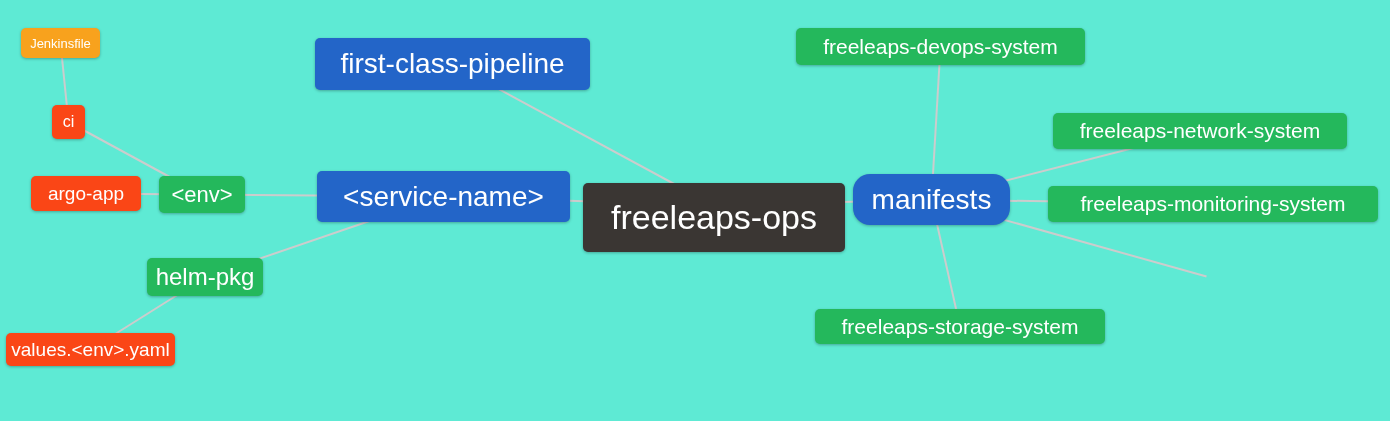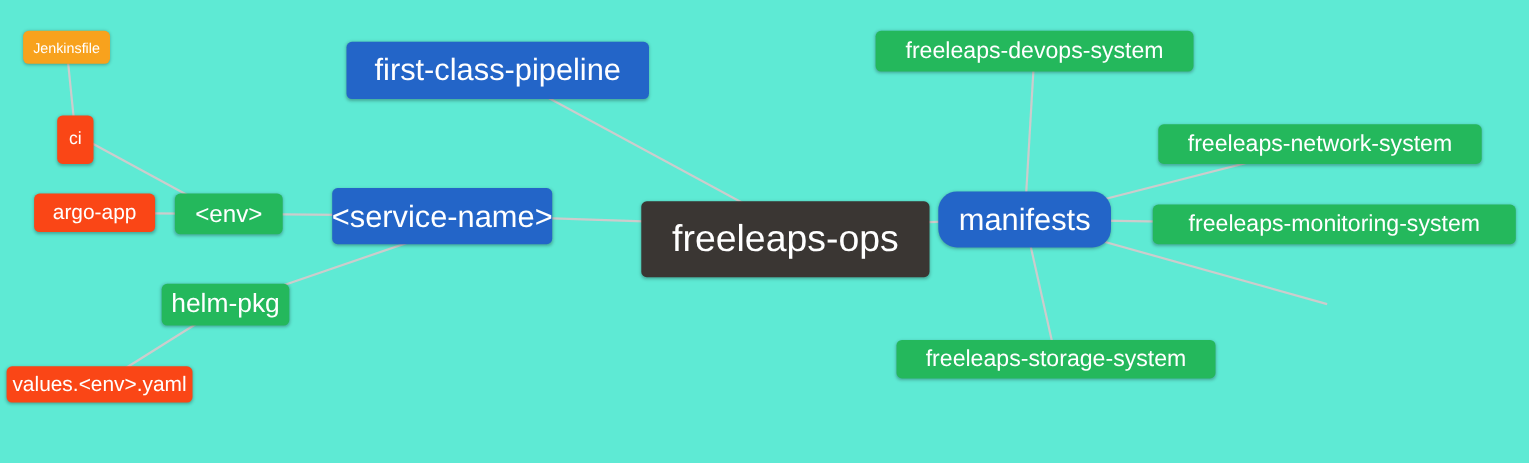--- a/index.html
+++ b/index.html
@@ -51,26 +51,26 @@
       <line x1="441" y1="196.5" x2="714" y2="205.5" stroke="#cccccc" stroke-width="2"></line>
       <line x1="714" y1="205.5" x2="931.5" y2="199.5" stroke="#cccccc" stroke-width="2"></line>
       <line x1="931.5" y1="199.5" x2="940.5" y2="46.5" stroke="#cccccc" stroke-width="2"></line>
       <line x1="931.5" y1="199.5" x2="1200" y2="131" stroke="#cccccc" stroke-width="2"></line>
       <line x1="931.5" y1="199.5" x2="1213" y2="204" stroke="#cccccc" stroke-width="2"></line>
       <line x1="931.5" y1="199.5" x2="1206.5" y2="276.5" stroke="#cccccc" stroke-width="2"></line>
       <line x1="931.5" y1="199.5" x2="960" y2="326.5" stroke="#cccccc" stroke-width="2"></line>
     </svg>
 
 <div class="node" style="left: 21px; top: 28px; width: 79px; height: 30px; font-size: 13px; background: rgb(248, 162, 29); color: rgb(255, 255, 255);">Jenkinsfile</div>
-    <div class="node" style="left: 52px; top: 105px; width: 33px; height: 44px; font-size: 16px; background: rgb(250, 70, 22); color: rgb(255, 255, 255);">ci</div>
+    <div class="node" style="left: 52px; top: 105px; width: 33px; height: 34px; font-size: 16px; background: rgb(250, 70, 22); color: rgb(255, 255, 255);">ci</div>
     <div class="node" style="left: 31px; top: 176px; width: 110px; height: 35px; font-size: 19px; background: rgb(250, 70, 22); color: rgb(255, 255, 255);">argo-app</div>
-    <div class="node" style="left: 159px; top: 176px; width: 98px; height: 37px; font-size: 22px; background: rgb(36, 184, 92); color: rgb(255, 255, 255);">&lt;env&gt;</div>
+    <div class="node" style="left: 159px; top: 176px; width: 86px; height: 37px; font-size: 22px; background: rgb(36, 184, 92); color: rgb(255, 255, 255);">&lt;env&gt;</div>
     <div class="node" style="left: 147px; top: 258px; width: 116px; height: 38px; font-size: 24px; background: rgb(36, 184, 92); color: rgb(255, 255, 255);">helm-pkg</div>
     <div class="node" style="left: 6px; top: 333px; width: 169px; height: 33px; font-size: 19px; background: rgb(250, 70, 22); color: rgb(255, 255, 255);">values.&lt;env&gt;.yaml</div>
     <div class="node" style="left: 315px; top: 38px; width: 275px; height: 52px; font-size: 28px; background: rgb(35, 101, 200); color: rgb(255, 255, 255);">first-class-pipeline</div>
-    <div class="node" style="left: 302px; top: 171px; width: 200px; height: 51px; font-size: 28px; background: rgb(35, 101, 200); color: rgb(255, 255, 255);">&lt;service-name&gt;</div>
+    <div class="node" style="left: 317px; top: 171px; width: 253px; height: 51px; font-size: 28px; background: rgb(35, 101, 200); color: rgb(255, 255, 255);">&lt;service-name&gt;</div>
     <div class="node" style="left: 583px; top: 171px; width: 262px; height: 69px; font-size: 34px; background: rgb(58, 54, 51); color: rgb(255, 255, 255); margin-top: 12px;">freeleaps-ops</div>
     <div class="node" style="left: 853px; top: 174px; width: 157px; height: 51px; font-size: 28px; background: rgb(35, 101, 200); color: rgb(255, 255, 255); border-radius: 17px;">manifests</div>
     <div class="node" style="left: 796px; top: 28px; width: 289px; height: 37px; font-size: 21px; background: rgb(36, 184, 92); color: rgb(255, 255, 255);">freeleaps-devops-system</div>
     <div class="node" style="left: 1053px; top: 113px; width: 294px; height: 36px; font-size: 21px; background: rgb(36, 184, 92); color: rgb(255, 255, 255); text-align: right;">freeleaps-network-system</div>
     <div class="node" style="left: 1048px; top: 186px; width: 330px; height: 36px; font-size: 21px; background: rgb(36, 184, 92); color: rgb(255, 255, 255);">freeleaps-monitoring-system</div>
     <div class="node" style="left: 815px; top: 309px; width: 290px; height: 35px; font-size: 21px; background: rgb(36, 184, 92); color: rgb(255, 255, 255);">freeleaps-storage-system</div>
   </div>
 
 </body></html>

